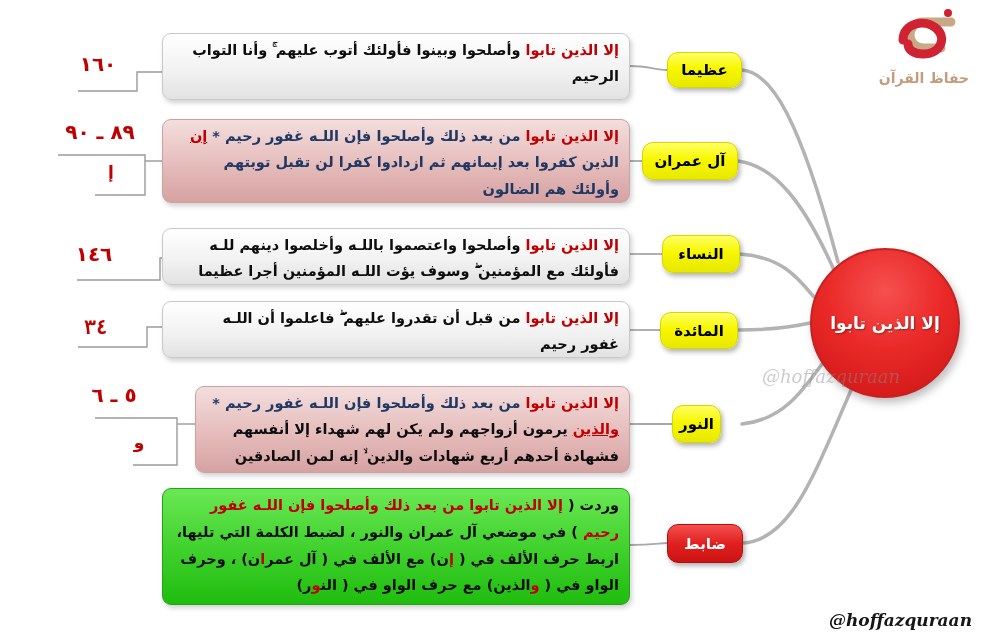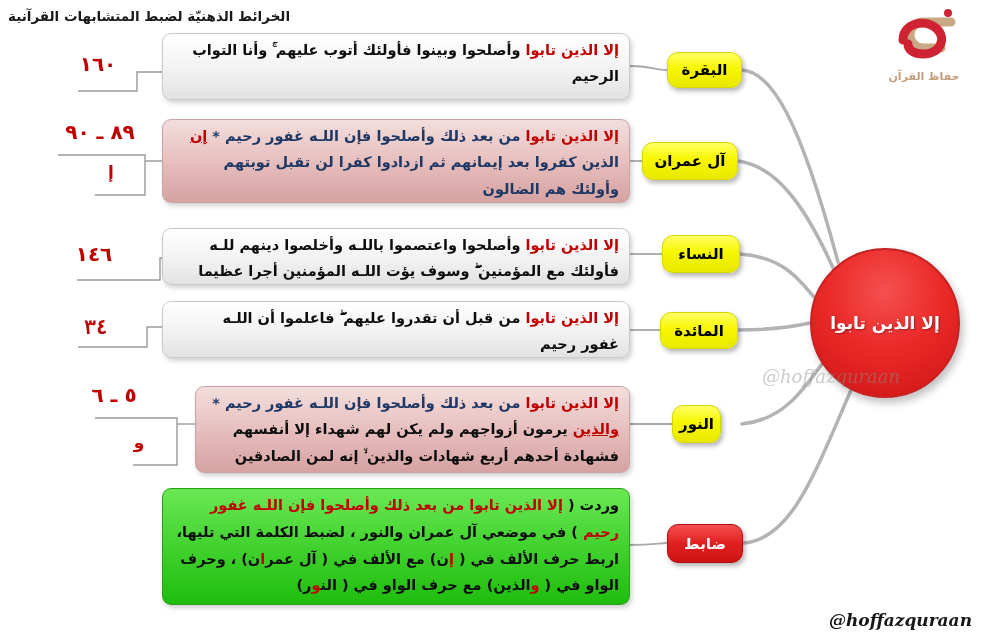--- a/index.html
+++ b/index.html
@@ -49,21 +49,21 @@
     text-shadow:1px 1px 2px rgba(0,0,0,.35);
   }
   
   .ref-num{color:#c00000;font-weight:bold;font-size:20px;text-align:center;direction:rtl;}
   
   .wm{font-family:"DejaVu Serif",serif;font-style:italic;direction:ltr;text-align:right;}
   .wm-faint{color:rgba(140,140,140,.45);font-size:18px;}
   .wm-dark{color:#161616;font-size:17px;font-weight:bold;}
   
   .logo{width:92px;text-align:center;}
-  .logo-text{color:#c49d7d;font-size:11px;font-weight:bold;margin-top:-2px;}
+  .logo-text{color:#c49d7d;font-size:14px;font-weight:bold;margin-top:-2px;}
 </style>
 </head>
 <body>
 
 <div class="stage">
 
   <svg class="connectors" viewBox="0 0 982 640">
 
     <g fill="none" stroke="#9a9a9a" stroke-width="1.4">
       <path d="M78,91 H137 V72 H162"></path>
@@ -87,21 +87,20 @@
     <g fill="none" stroke="#b3b3b3" stroke-width="3.5" stroke-linecap="round">
       <path d="M742,70 C772,72 800,120 838,262"></path>
       <path d="M738,161 C776,166 805,205 834,270"></path>
       <path d="M740,254 C782,257 798,278 814,297"></path>
       <path d="M738,330 C770,330 792,327 810,323"></path>
       <path d="M742,424 C782,420 802,392 822,364"></path>
       <path d="M743,543 C792,540 815,472 852,388"></path>
     </g>
   </svg>
 
-  <div class="abs page-title">الخرائط الذهنيّة لضبط المتشابهات القرآنية</div>
 
   <div class="abs logo" style="left:auto;right:12px;top:6px;">
     <svg width="78" height="62" viewBox="0 0 78 62">
       <path d="M66,16 H38 a13,13 0 0,0 0,26 h18" fill="none" stroke="#c9a886" stroke-width="9" stroke-linecap="round"></path>
       <path d="M18,34 c0,-17 22,-22 34,-11 c10,10 3,25 -14,25 c-9,0 -15,-4 -15,-10" fill="none" stroke="#cf2233" stroke-width="9" stroke-linecap="round"></path>
       <circle cx="63" cy="7" r="4" fill="#cf2233"></circle>
     </svg>
     <div class="logo-text">حفاظ القرآن</div>
   </div>
 
@@ -110,21 +109,21 @@
   <div class="abs verse-box vb-pink" style="left:162px;top:119px;width:468px;height:84px;"><span class="seg seg-red">إلا الذين تابوا </span><span class="seg seg-navy">من بعد ذلك وأصلحوا فإن اللـه غفور رحيم * </span><span class="seg seg-red-u">إن</span><span class="seg seg-navy"> الذين كفروا بعد إيمانهم ثم ازدادوا كفرا لن تقبل توبتهم وأولئك هم الضالون</span></div>
 
   <div class="abs verse-box vb-white" style="left:162px;top:228px;width:468px;height:57px;"><span class="seg seg-red">إلا الذين تابوا </span><span class="seg seg-black">وأصلحوا واعتصموا باللـه وأخلصوا دينهم للـه فأولئك مع المؤمنين ۖ وسوف يؤت اللـه المؤمنين أجرا عظيما</span></div>
 
   <div class="abs verse-box vb-white" style="left:162px;top:301px;width:468px;height:57px;padding-left:20px;"><span class="seg seg-red">إلا الذين تابوا </span><span class="seg seg-black">من قبل أن تقدروا عليهم ۖ فاعلموا أن اللـه غفور رحيم</span></div>
 
   <div class="abs verse-box vb-pink" style="left:195px;top:386px;width:435px;height:87px;"><span class="seg seg-red">إلا الذين تابوا </span><span class="seg seg-navy">من بعد ذلك وأصلحوا فإن اللـه غفور رحيم * </span><span class="seg seg-red-u">والذين</span><span class="seg seg-black"> يرمون أزواجهم ولم يكن لهم شهداء إلا أنفسهم فشهادة أحدهم أربع شهادات والذين ۙ إنه لمن الصادقين</span></div>
 
   <div class="abs verse-box vb-green" style="left:162px;top:488px;width:468px;height:117px;line-height:1.85;"><span class="seg seg-black">وردت ( </span><span class="seg seg-red">إلا الذين تابوا من بعد ذلك وأصلحوا فإن اللـه غفور رحيم</span><span class="seg seg-black"> ) في موضعي آل عمران والنور ، لضبط الكلمة التي تليها، اربط حرف الألف في ( </span><span class="seg seg-red">إ</span><span class="seg seg-black">ن) مع الألف في ( آل عمر</span><span class="seg seg-red">ا</span><span class="seg seg-black">ن) ، وحرف الواو في ( </span><span class="seg seg-red">و</span><span class="seg seg-black">الذين) مع حرف الواو في ( الن</span><span class="seg seg-red">و</span><span class="seg seg-black">ر)</span></div>
 
-  <div class="abs node-pill" style="left:667px;top:52px;width:75px;height:36px;">البقرة</div>
+  <div class="abs node-pill" style="left:667px;top:52px;width:75px;height:36px;">عظيما</div>
   <div class="abs node-pill" style="left:642px;top:142px;width:96px;height:38px;">آل عمران</div>
   <div class="abs node-pill" style="left:662px;top:235px;width:78px;height:38px;">النساء</div>
   <div class="abs node-pill" style="left:660px;top:312px;width:78px;height:37px;text-align:right;">المائدة</div>
   <div class="abs node-pill" style="left:672px;top:405px;width:49px;height:38px;">النور</div>
   <div class="abs node-pill node-red" style="left:667px;top:524px;width:76px;height:39px;">ضابط</div>
 
   <div class="abs center-circle" style="left:810px;top:248px;width:146px;height:146px;">إلا الذين تابوا</div>
 
   <div class="abs wm wm-faint" style="left:762px;top:366px;">@hoffazquraan</div>
 

